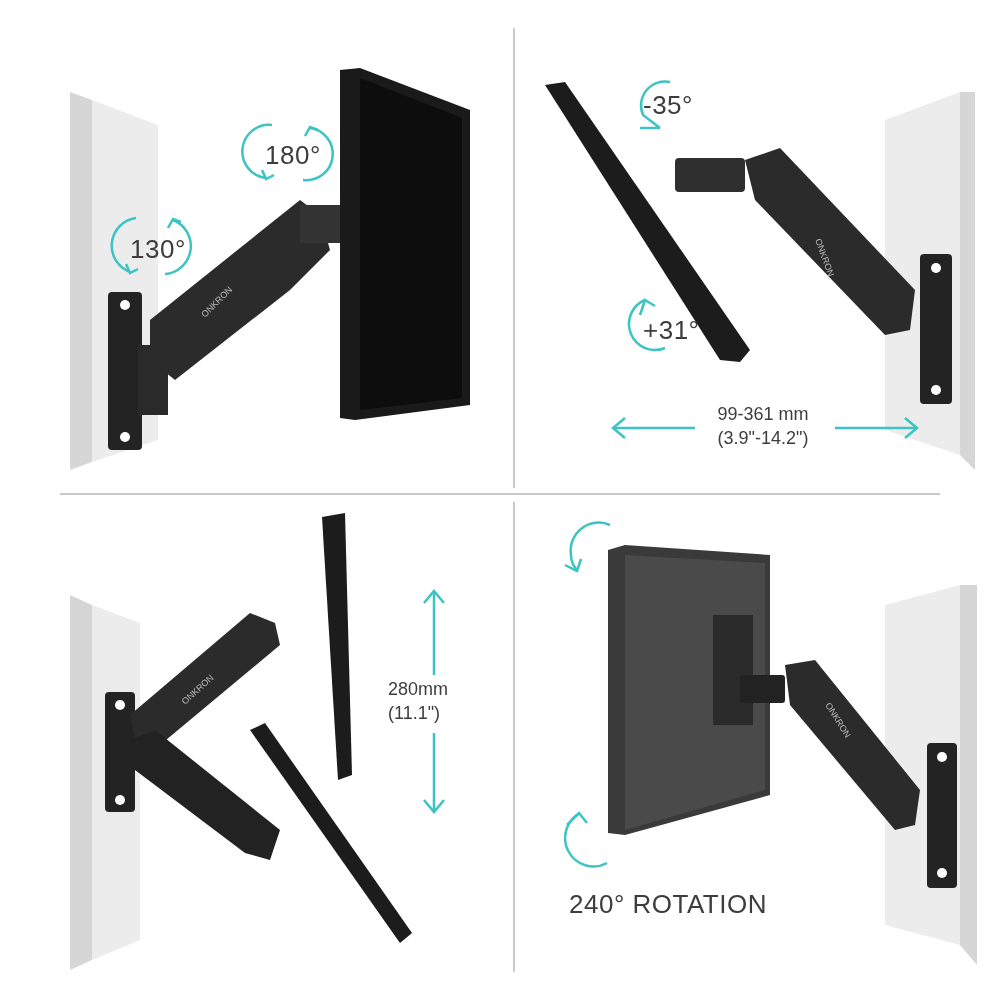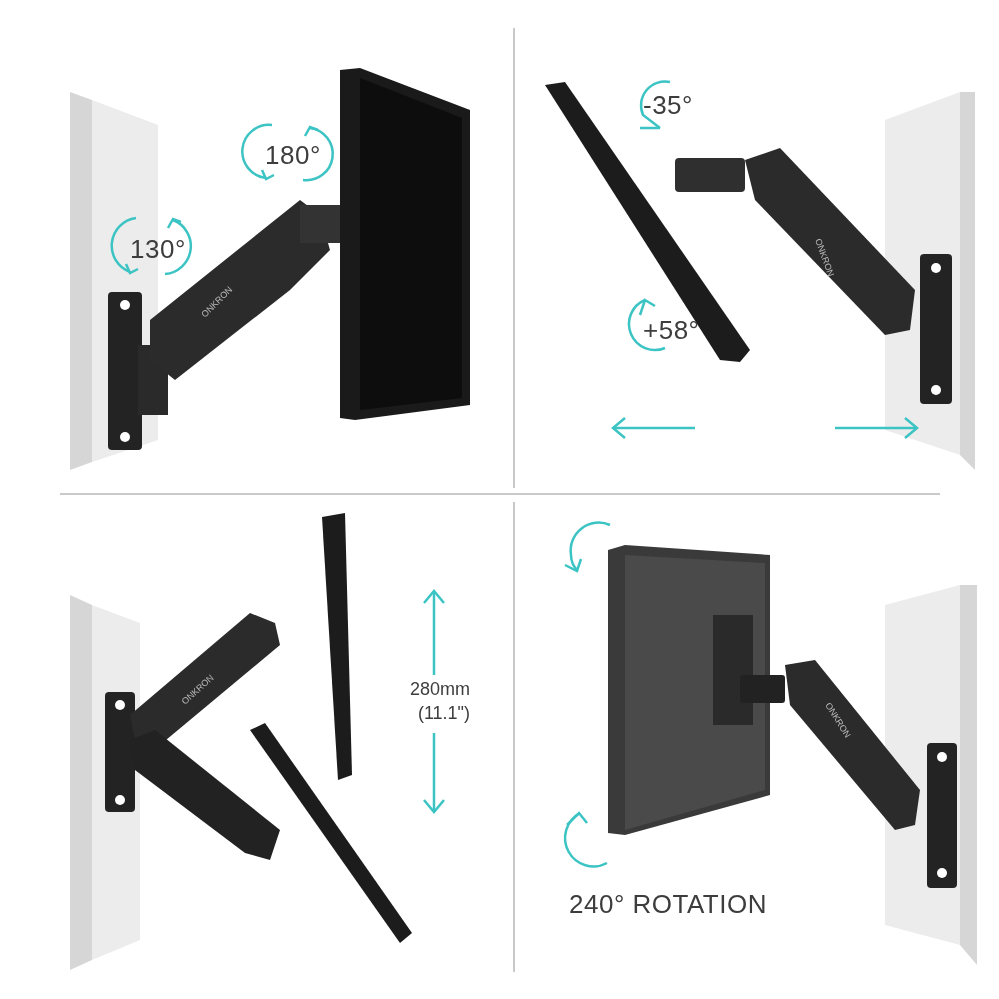--- a/index.html
+++ b/index.html
@@ -64,21 +64,25 @@
         <path d="M125,128 l20,0"></path>
       <path d="M130,300 A24,24 0 0 0 150,348"></path>
         <path d="M125,315 l5,-15 l10,6"></path>
       <path d="M100,428 L180,428"></path>
         <path d="M110,418 L98,428 L110,438"></path>
       <path d="M320,428 L400,428"></path>
         <path d="M390,418 L402,428 L390,438"></path>
     </g>
   </svg>
   <div class="label" style="left:128px;top:90px;">-35°</div>
-  <div class="label" style="left:128px;top:315px;">+58°</div>
+  <div class="label" style="left:128px;top:315px;">+31°</div>
+  <div class="label2" style="left:183px;top:402px;width:130px;">
+    <div>99-361 mm</div>
+    <div>(3.9"-14.2")</div>
+  </div>
 </div>
 
 <div class="panel" style="left:0;top:495px;width:513px;height:504px;">
   <svg width="513" height="504">
     <polygon points="70,100 92,110 92,465 70,475" fill="#d6d6d6"></polygon>
     <polygon points="92,110 140,128 140,445 92,465" fill="#ececec"></polygon>
     <rect x="105" y="197" width="30" height="120" rx="4" fill="#232323"></rect>
     <circle cx="120" cy="210" r="5" fill="#fff"></circle>
       <circle cx="120" cy="305" r="5" fill="#fff"></circle>
     <polygon points="130,220 250,118 275,128 280,150 160,250 135,245" fill="#2b2b2b"></polygon>
@@ -86,21 +90,21 @@
     <polygon points="322,22 345,18 352,280 338,285" fill="#1c1c1c"></polygon>
     <polygon points="250,235 265,228 412,438 400,448" fill="#1c1c1c"></polygon>
     <text x="185" y="210" fill="#bbb" font-size="9" font-family="Liberation Sans, sans-serif" transform="rotate(-42 185 210)">ONKRON</text>
     <g stroke="#3cc3c3" stroke-width="2.5" fill="none">
       <path d="M434,98 L434,180"></path>
         <path d="M424,108 L434,96 L444,108"></path>
       <path d="M434,238 L434,315"></path>
         <path d="M424,305 L434,317 L444,305"></path>
     </g>
   </svg>
-  <div class="label2" style="left:400px;top:182px;width:70px;text-align:right;">
+  <div class="label2" style="left:388px;top:182px;width:70px;text-align:left;">
     <div>280mm</div>
     <div>(11.1")</div>
   </div>
 </div>
 
 <div class="panel" style="left:515px;top:495px;width:484px;height:504px;">
   <svg width="484" height="504">
     <polygon points="370,110 445,90 445,450 370,430" fill="#ececec"></polygon>
     <polygon points="445,90 462,90 462,470 445,450" fill="#d6d6d6"></polygon>
     <rect x="412" y="248" width="30" height="145" rx="4" fill="#232323"></rect>

